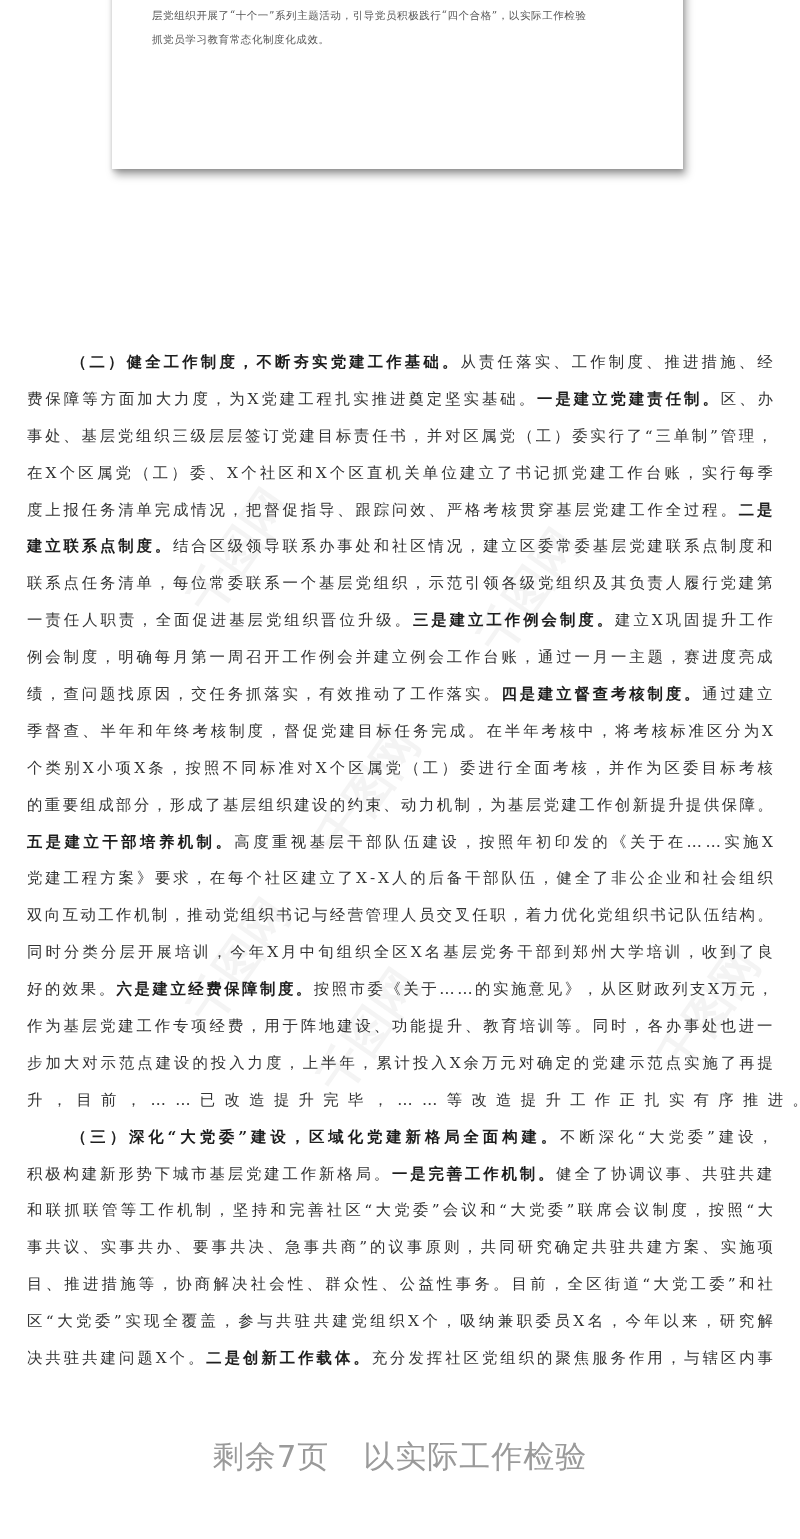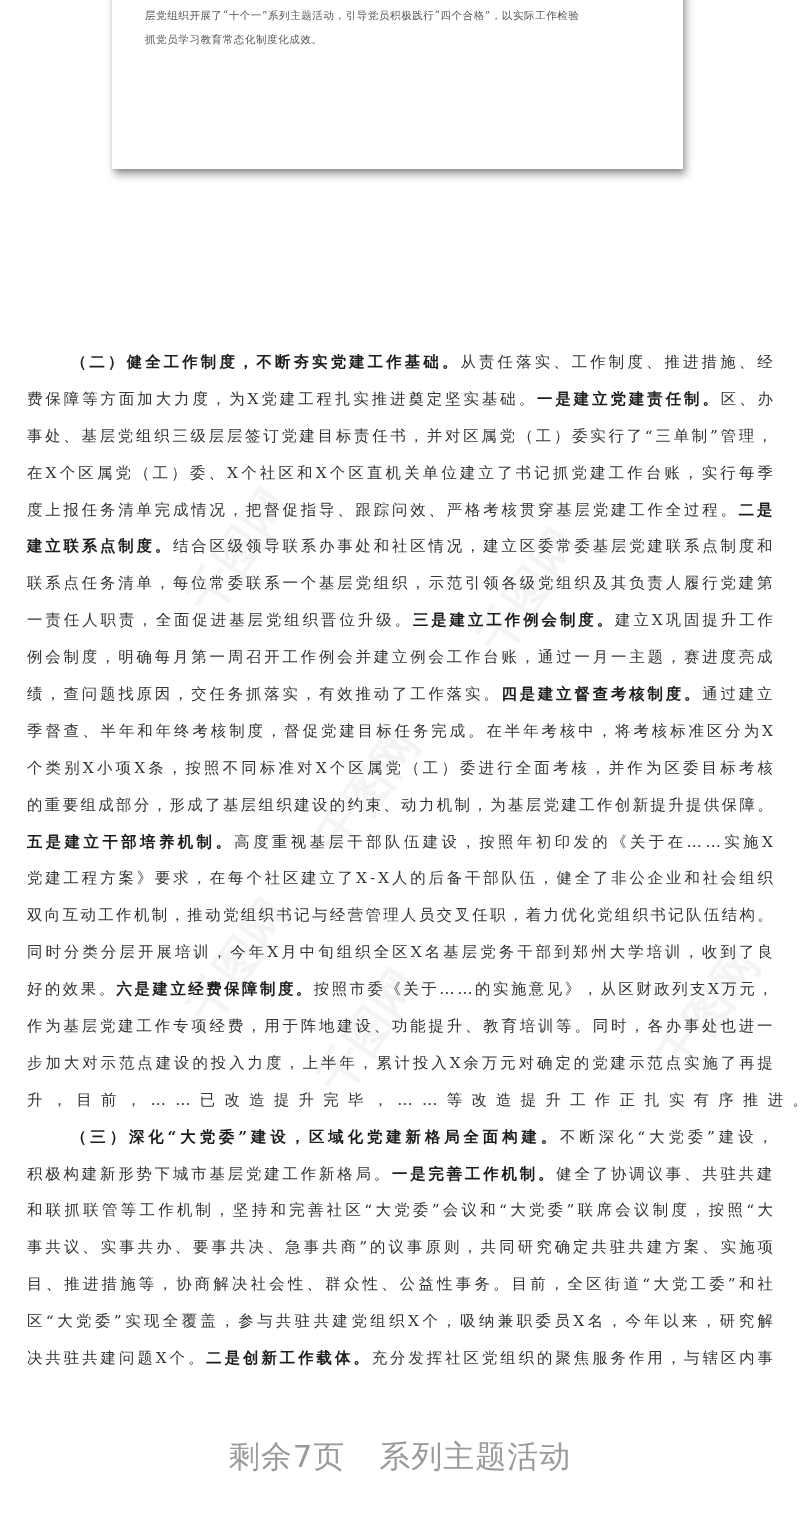--- a/index.html
+++ b/index.html
@@ -20,21 +20,21 @@
       position: absolute;
       left: 112px;
       top: -20px;
       width: 571px;
       height: 189px;
       background: #ffffff;
       box-shadow: 3px 6px 8px rgba(0,0,0,0.35), 0 2px 4px rgba(0,0,0,0.15);
     }
     .page-card .card-line {
       position: absolute;
-      left: 33px;
+      left: 40px;
       font-size: 10.5px;
       color: #555555;
       white-space: nowrap;
       letter-spacing: 0.6px;
     }
     
     .doc {
       position: absolute;
       left: 27px;
       top: 344px;
@@ -1362,14 +1362,14 @@
           <span class="seg">辖</span>
           <span class="seg">区</span>
           <span class="seg">内</span>
           <span class="seg">事</span>
         </span>
       </div>
     </div>
   </div>
 
 <div class="remaining">
-  <span>剩余7页</span><span class="gap"></span><span>系列主题活动</span>
+  <span>剩余7页</span><span class="gap"></span><span>以实际工作检验</span>
 </div>
 
 </body></html>

